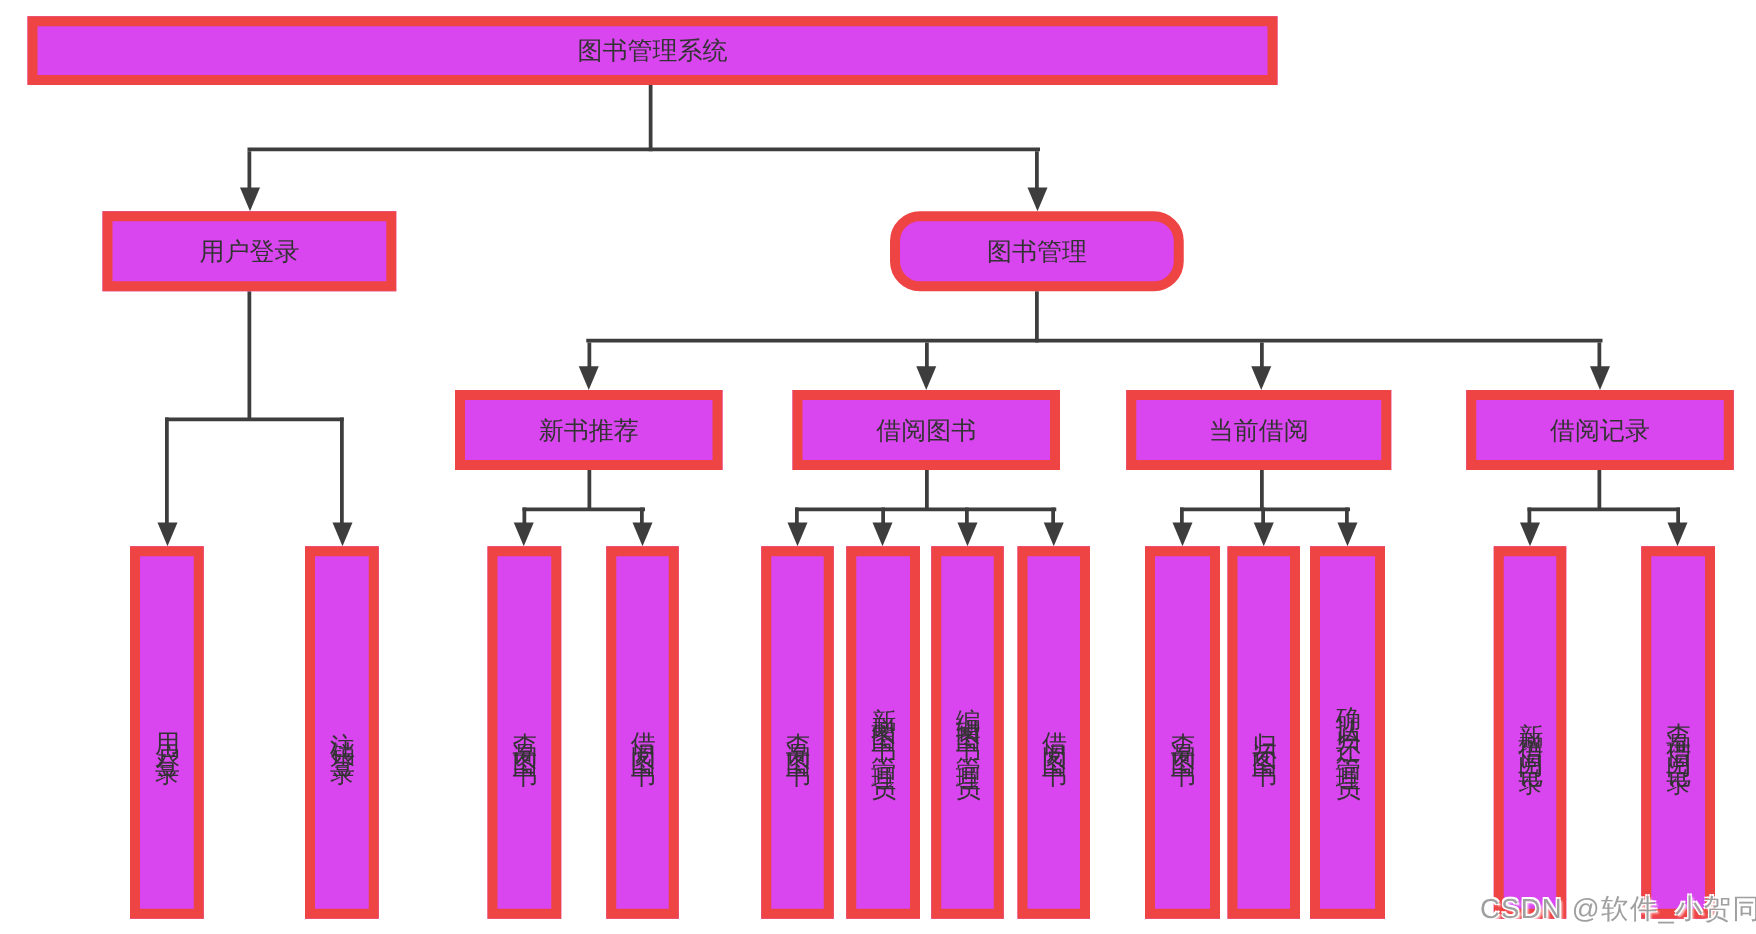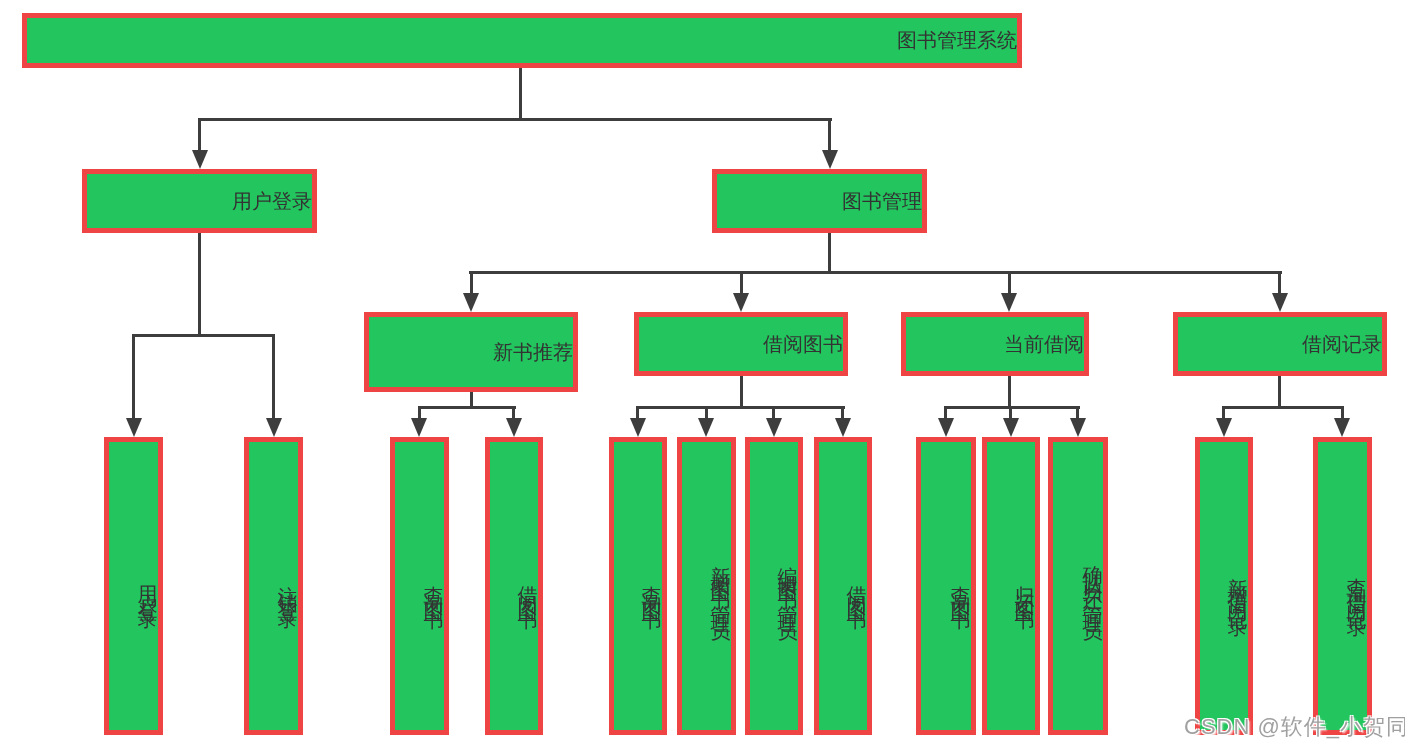--- a/index.html
+++ b/index.html
@@ -1,22 +1,22 @@
 <!DOCTYPE html>
 <html><head>
 <meta charset="utf-8">
 <style>
   html,body{margin:0;padding:0;background:#fff;}
   #canvas{
     position:relative;width:1405px;height:747px;background:#ffffff;overflow:hidden;
     font-family:"Liberation Sans","DejaVu Sans",sans-serif;
   }
   .box{
-    position:absolute;background:#22c55e;border:5px solid #ef4444;box-sizing:border-box;
-    display:flex;align-items:center;justify-content:flex-end;
+    position:absolute;background:#d946ef;border:8px solid #ef4444;box-sizing:border-box;
+    display:flex;align-items:center;justify-content:center;
     font-size:20px;color:#333333;z-index:2;
   }
   .vtext{
     writing-mode:vertical-rl;letter-spacing:8px;line-height:1;display:block;
   }
   .hline,.vline{position:absolute;background:#3d3d3d;z-index:1;}
   .arrow{
     position:absolute;width:0;height:0;z-index:1;
     border-left:8px solid transparent;border-right:8px solid transparent;
     border-top:19px solid #3d3d3d;
@@ -91,31 +91,31 @@
   <div class="vline" style="left:1341px;top:406px;width:3px;height:14px;"></div>
   <div class="arrow" style="left:1334px;top:418px;"></div>
 
   <div class="box" style="left:22px;top:13px;width:1000px;height:55px;">
     <span>图书管理系统</span>
   </div>
 
   <div class="box" style="left:82px;top:169px;width:235px;height:64px;">
     <span>用户登录</span>
   </div>
-  <div class="box" style="left:712px;top:169px;width:215px;height:64px;">
+  <div class="box" style="left:712px;top:169px;width:235px;height:64px;border-radius:24px;">
     <span>图书管理</span>
   </div>
 
-  <div class="box" style="left:364px;top:312px;width:214px;height:80px;">
+  <div class="box" style="left:364px;top:312px;width:214px;height:64px;">
     <span>新书推荐</span>
   </div>
   <div class="box" style="left:634px;top:312px;width:214px;height:64px;">
     <span>借阅图书</span>
   </div>
-  <div class="box" style="left:901px;top:312px;width:188px;height:64px;">
+  <div class="box" style="left:901px;top:312px;width:212px;height:64px;">
     <span>当前借阅</span>
   </div>
   <div class="box" style="left:1173px;top:312px;width:214px;height:64px;">
     <span>借阅记录</span>
   </div>
 
   <div class="box" style="left:104px;top:437px;width:59px;height:298px;">
     <span class="vtext">用户登录</span>
   </div>
   <div class="box" style="left:244px;top:437px;width:59px;height:298px;">

